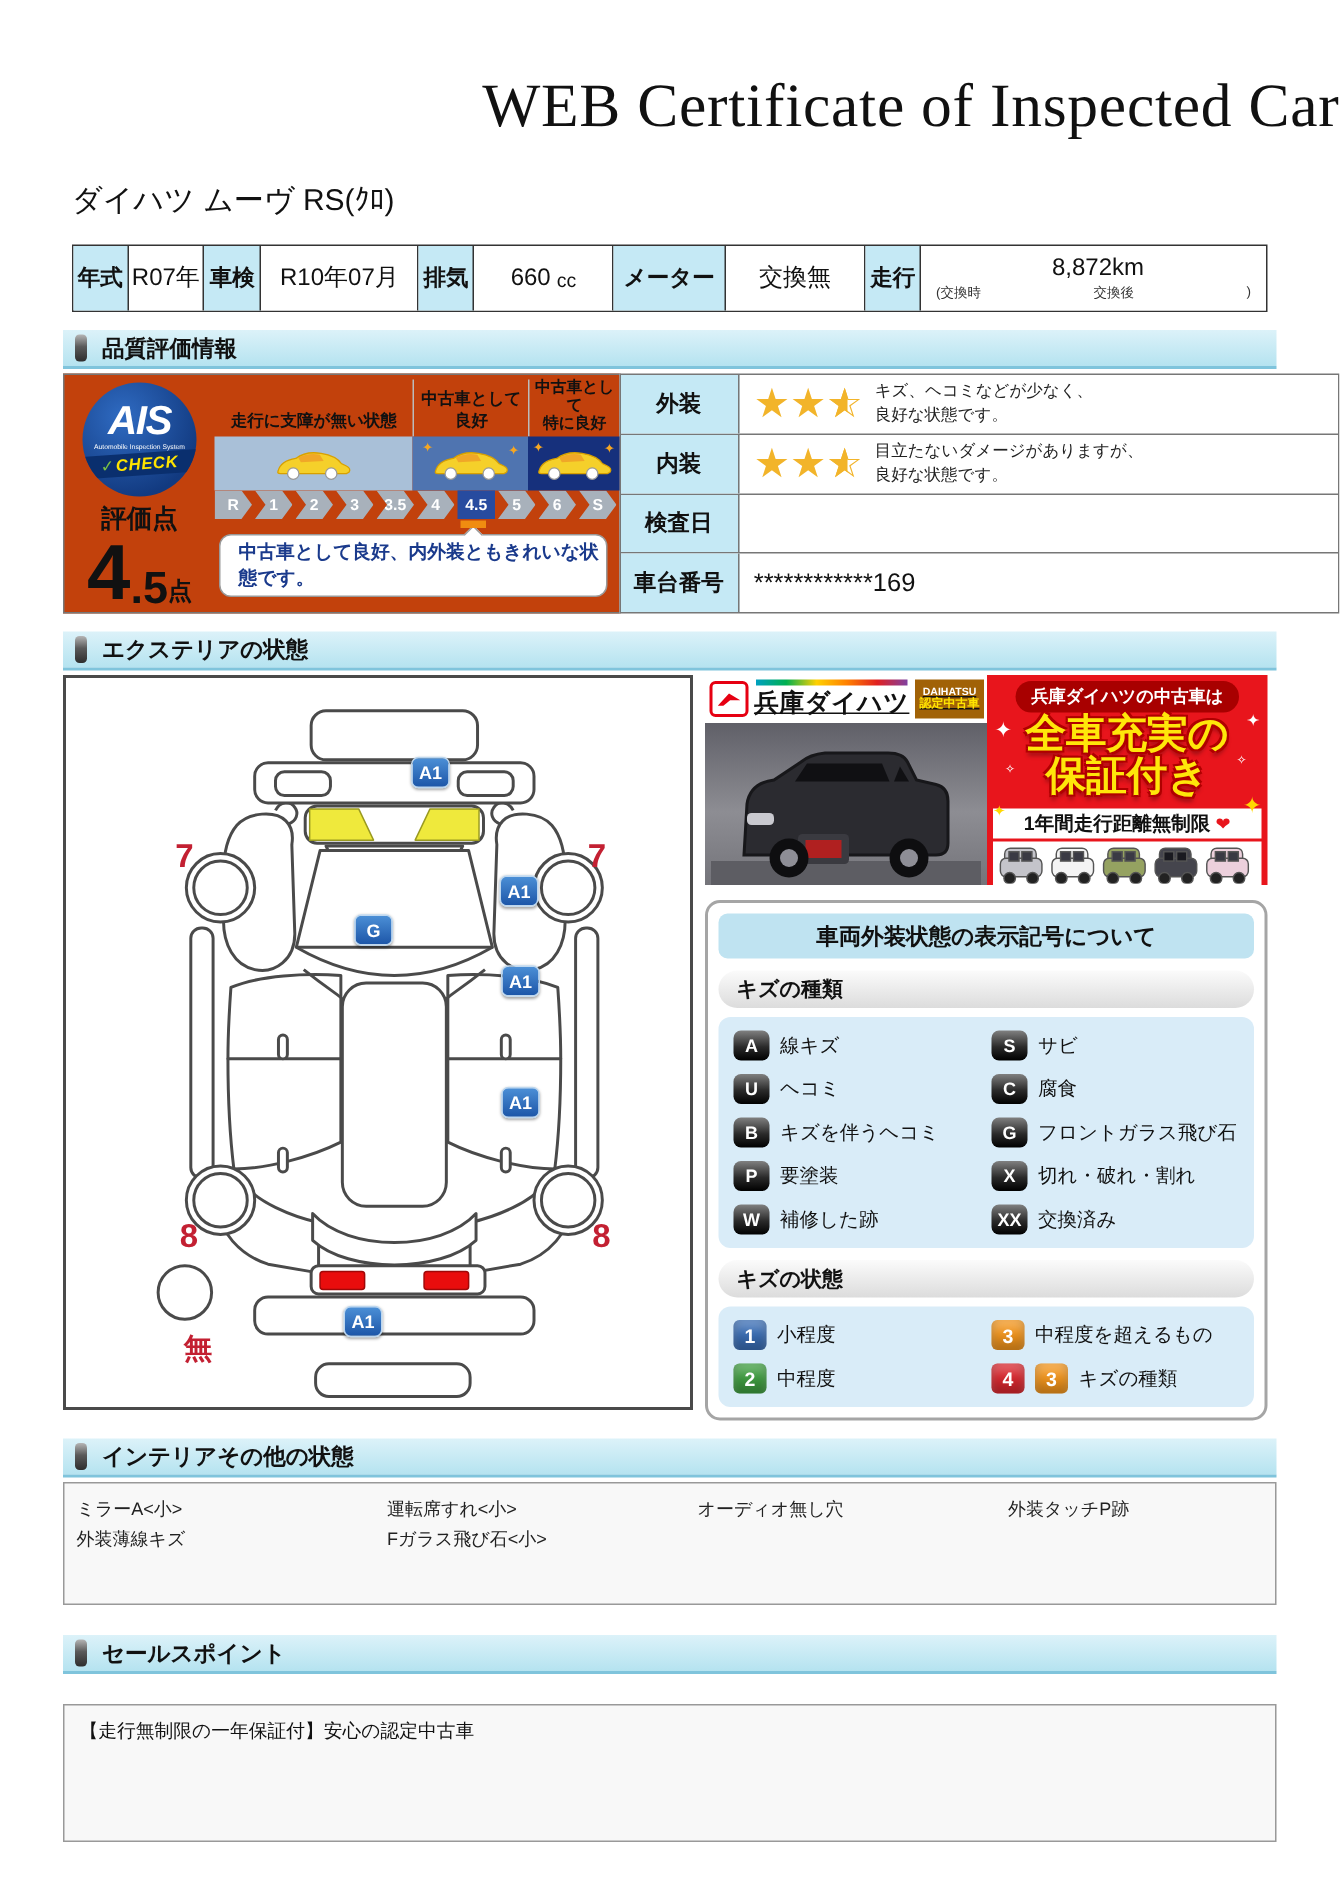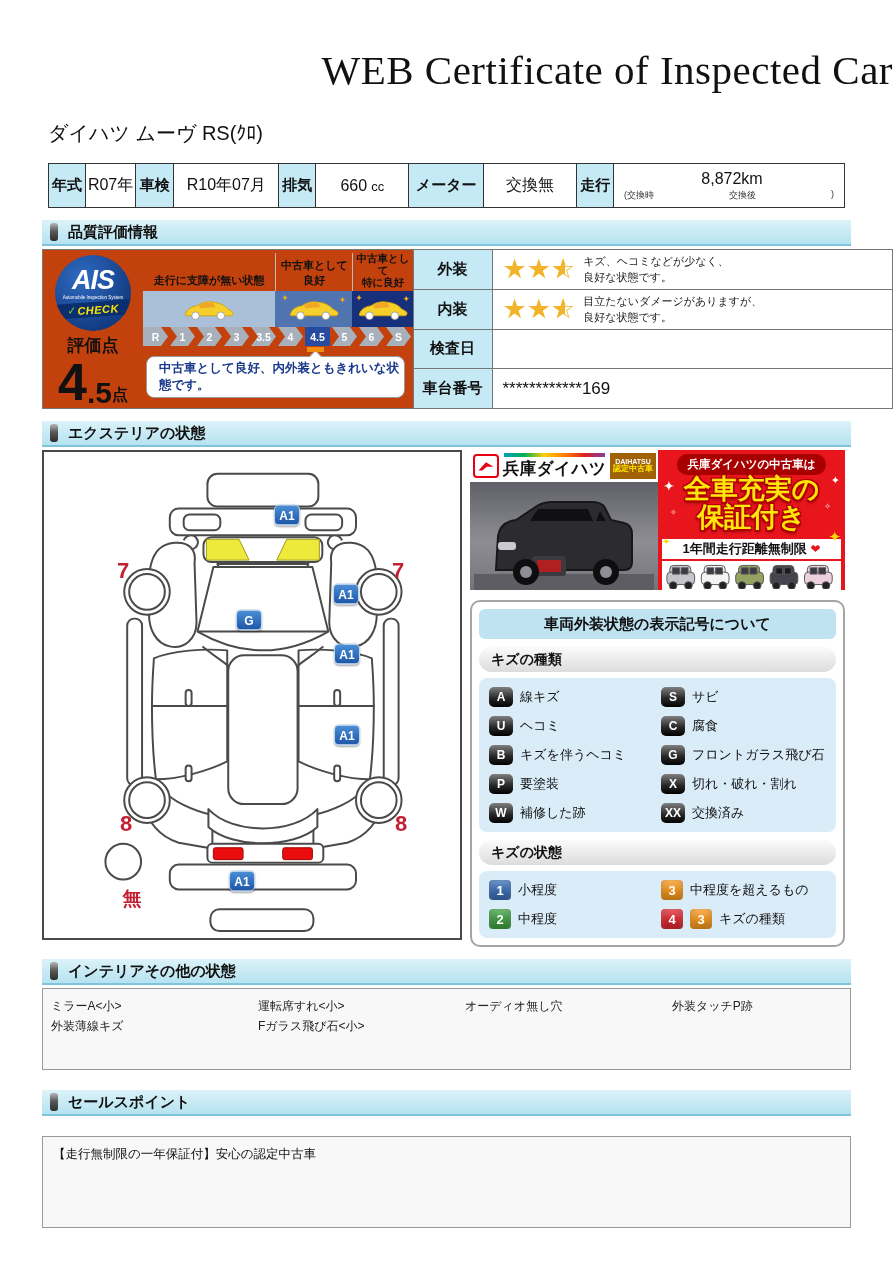--- a/index.html
+++ b/index.html
@@ -67,21 +67,21 @@
   
   .ext{display:flex;margin:3px 0 0 42px;gap:8px;}
   .diagram-panel{width:416px;height:486px;border:2px solid #4a4a4a;position:relative;background:#fff;}
   .diagram-panel svg{display:block;}
   .mark{position:absolute;width:26px;height:21px;border-radius:5px;background:linear-gradient(180deg,#4b8fd6,#1d56a8);color:#fff;font-weight:700;font-size:12px;display:flex;align-items:center;justify-content:center;border:1.5px solid #bcd6ee;box-shadow:0 1px 2px rgba(0,0,0,.35);transform:translate(-50%,-50%);box-sizing:border-box;}
   .tnum{position:absolute;color:#c32032;font-weight:700;font-size:22px;transform:translate(-50%,-50%);}
   .tnone{position:absolute;color:#c32032;font-weight:700;font-size:19px;transform:translate(-50%,-50%);}
   .ext-right{width:375px;display:flex;flex-direction:column;}
   
   .ad{display:flex;height:140px;}
-  .ad-left{width:188px;display:flex;flex-direction:column;background:#fff;}
+  .ad-left{width:188px;display:flex;flex-direction:column;background:#fff;text-decoration:underline;}
   .ad-head{height:32px;display:flex;align-items:center;gap:3px;padding:2px 2px 2px 3px;box-sizing:border-box;}
   .d-logo{width:26px;height:24px;border:2px solid #e60012;border-radius:4px;display:flex;align-items:center;justify-content:center;background:#fff;box-sizing:border-box;}
   .dealer{flex:1;position:relative;font-size:16.5px;font-weight:900;letter-spacing:.5px;padding-top:5px;text-align:center;}
   .dealer::before{content:"";position:absolute;top:0;left:2px;right:2px;height:4px;background:linear-gradient(90deg,#00a0c0,#00b050,#ffd000,#ff8000,#e02020,#8040a0);}
   .cert-box{width:46px;height:26px;background:#a16207;display:flex;flex-direction:column;align-items:center;justify-content:center;line-height:1.1;}
   .cert-box .b{color:#fff;font-size:7px;font-weight:700;}
   .cert-box .c{color:#ffe400;font-size:8px;font-weight:700;}
   .ad-photo{flex:1;background:linear-gradient(180deg,#606068 0%,#8d8d93 55%,#74747a 100%);display:flex;align-items:flex-end;justify-content:center;overflow:hidden;}
   .ad-right{flex:1;background:#e8151c;position:relative;display:flex;flex-direction:column;align-items:center;overflow:hidden;}
   .sparkle{position:absolute;color:#fff;}

